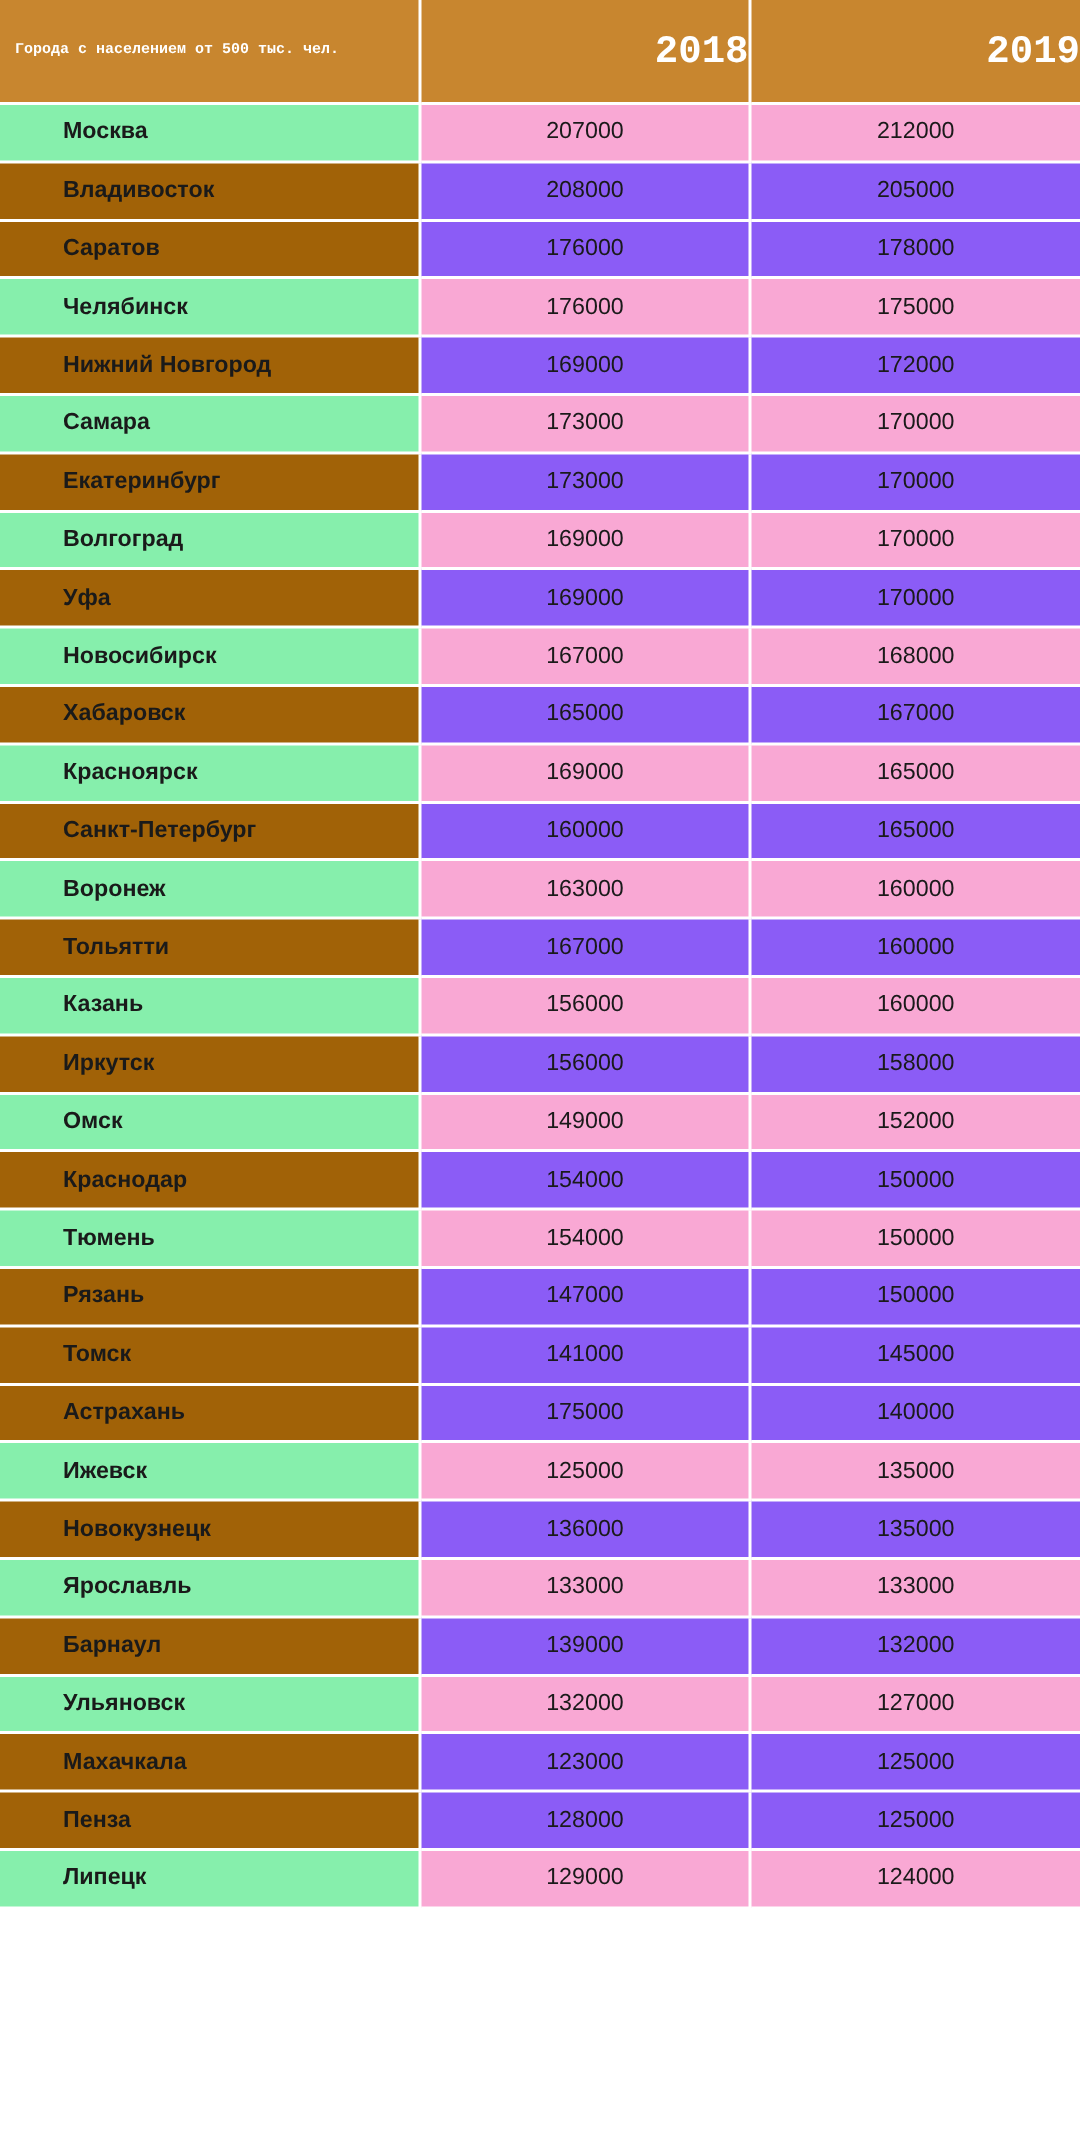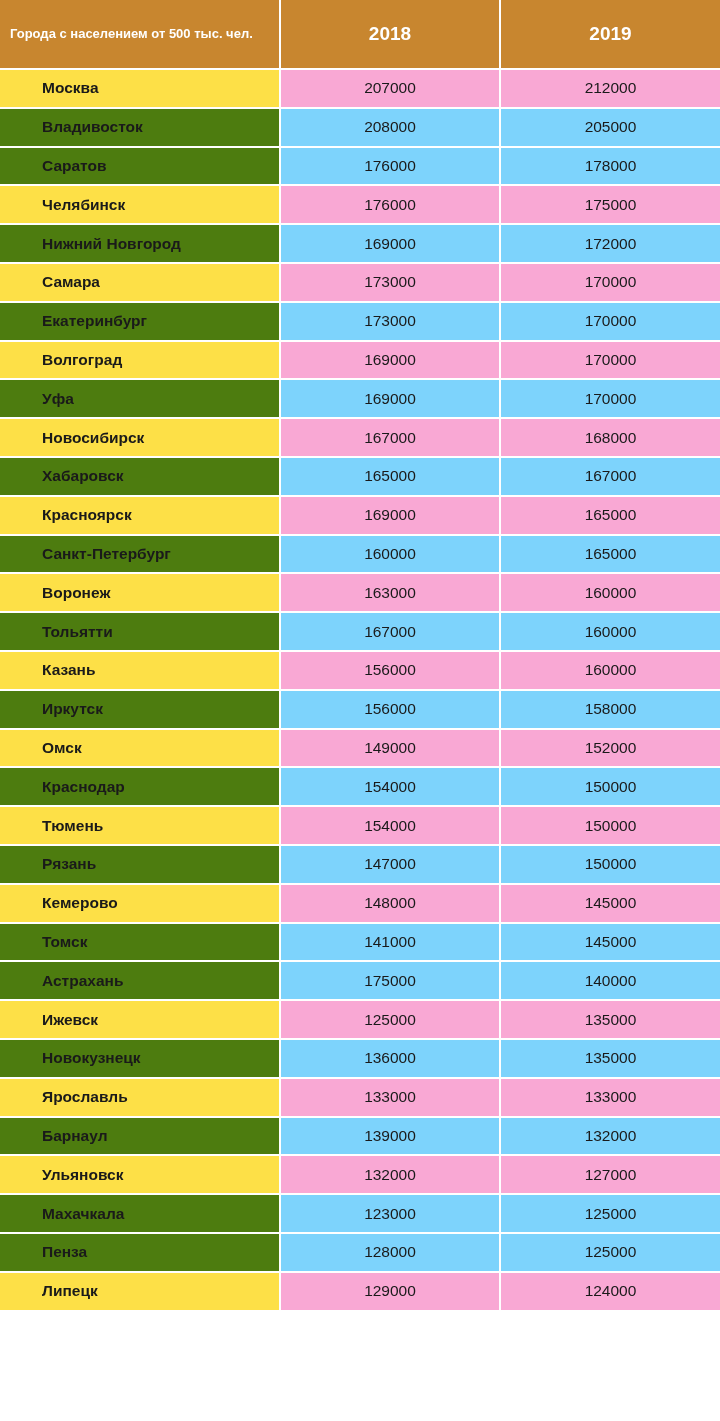--- a/index.html
+++ b/index.html
@@ -27,27 +27,29 @@
     color: #ffffff;
     font-weight: bold;
     border-right: 2px solid #ffffff;
     border-bottom: 2px solid #ffffff;
     padding: 0;
     height: 68px;
     vertical-align: middle;
   }
   thead th.head-city {
     text-align: left;
-    font-size: 13px;
+    font-size: 10px;
     line-height: 1.25;
     padding: 0 10px;
+    font-family: Liberation Mono, monospace;
   }
   thead th.head-year {
-    text-align: center;
-    font-size: 19px;
+    text-align: right;
+    font-size: 26px;
+    font-family: Liberation Mono, monospace;
   }
   thead th:last-child { border-right: none; }
 
   tbody td {
     height: 36.8px;
     padding: 0;
     border-right: 2px solid #ffffff;
     border-bottom: 2px solid #ffffff;
     vertical-align: middle;
     font-size: 15.5px;
@@ -60,23 +62,23 @@
     padding-left: 42px;
     font-weight: bold;
     font-size: 15.5px;
   }
   tbody td.num {
     text-align: center;
     font-size: 15.5px;
   }
 
   tbody tr.odd td  { background: #f9a8d4; }
-  tbody tr.even td { background: #7dd3fc; }
-  tbody tr.odd td.city  { background: #fde047; }
-  tbody tr.even td.city { background: #4d7c0f; }
+  tbody tr.even td { background: #8b5cf6; }
+  tbody tr.odd td.city  { background: #86efac; }
+  tbody tr.even td.city { background: #a16207; }
 </style>
 </head>
 <body>
 
 <div class="table-wrap">
   <table class="data-table">
     <colgroup>
       <col class="col-city">
       <col class="col-year">
       <col class="col-year">
@@ -187,25 +189,20 @@
         <tr class="odd">
           <td class="city">Тюмень</td>
           <td class="num">154000</td>
           <td class="num">150000</td>
         </tr>
         <tr class="even">
           <td class="city">Рязань</td>
           <td class="num">147000</td>
           <td class="num">150000</td>
         </tr>
-        <tr class="odd">
-          <td class="city">Кемерово</td>
-          <td class="num">148000</td>
-          <td class="num">145000</td>
-        </tr>
         <tr class="even">
           <td class="city">Томск</td>
           <td class="num">141000</td>
           <td class="num">145000</td>
         </tr>
         <tr class="even">
           <td class="city">Астрахань</td>
           <td class="num">175000</td>
           <td class="num">140000</td>
         </tr>

